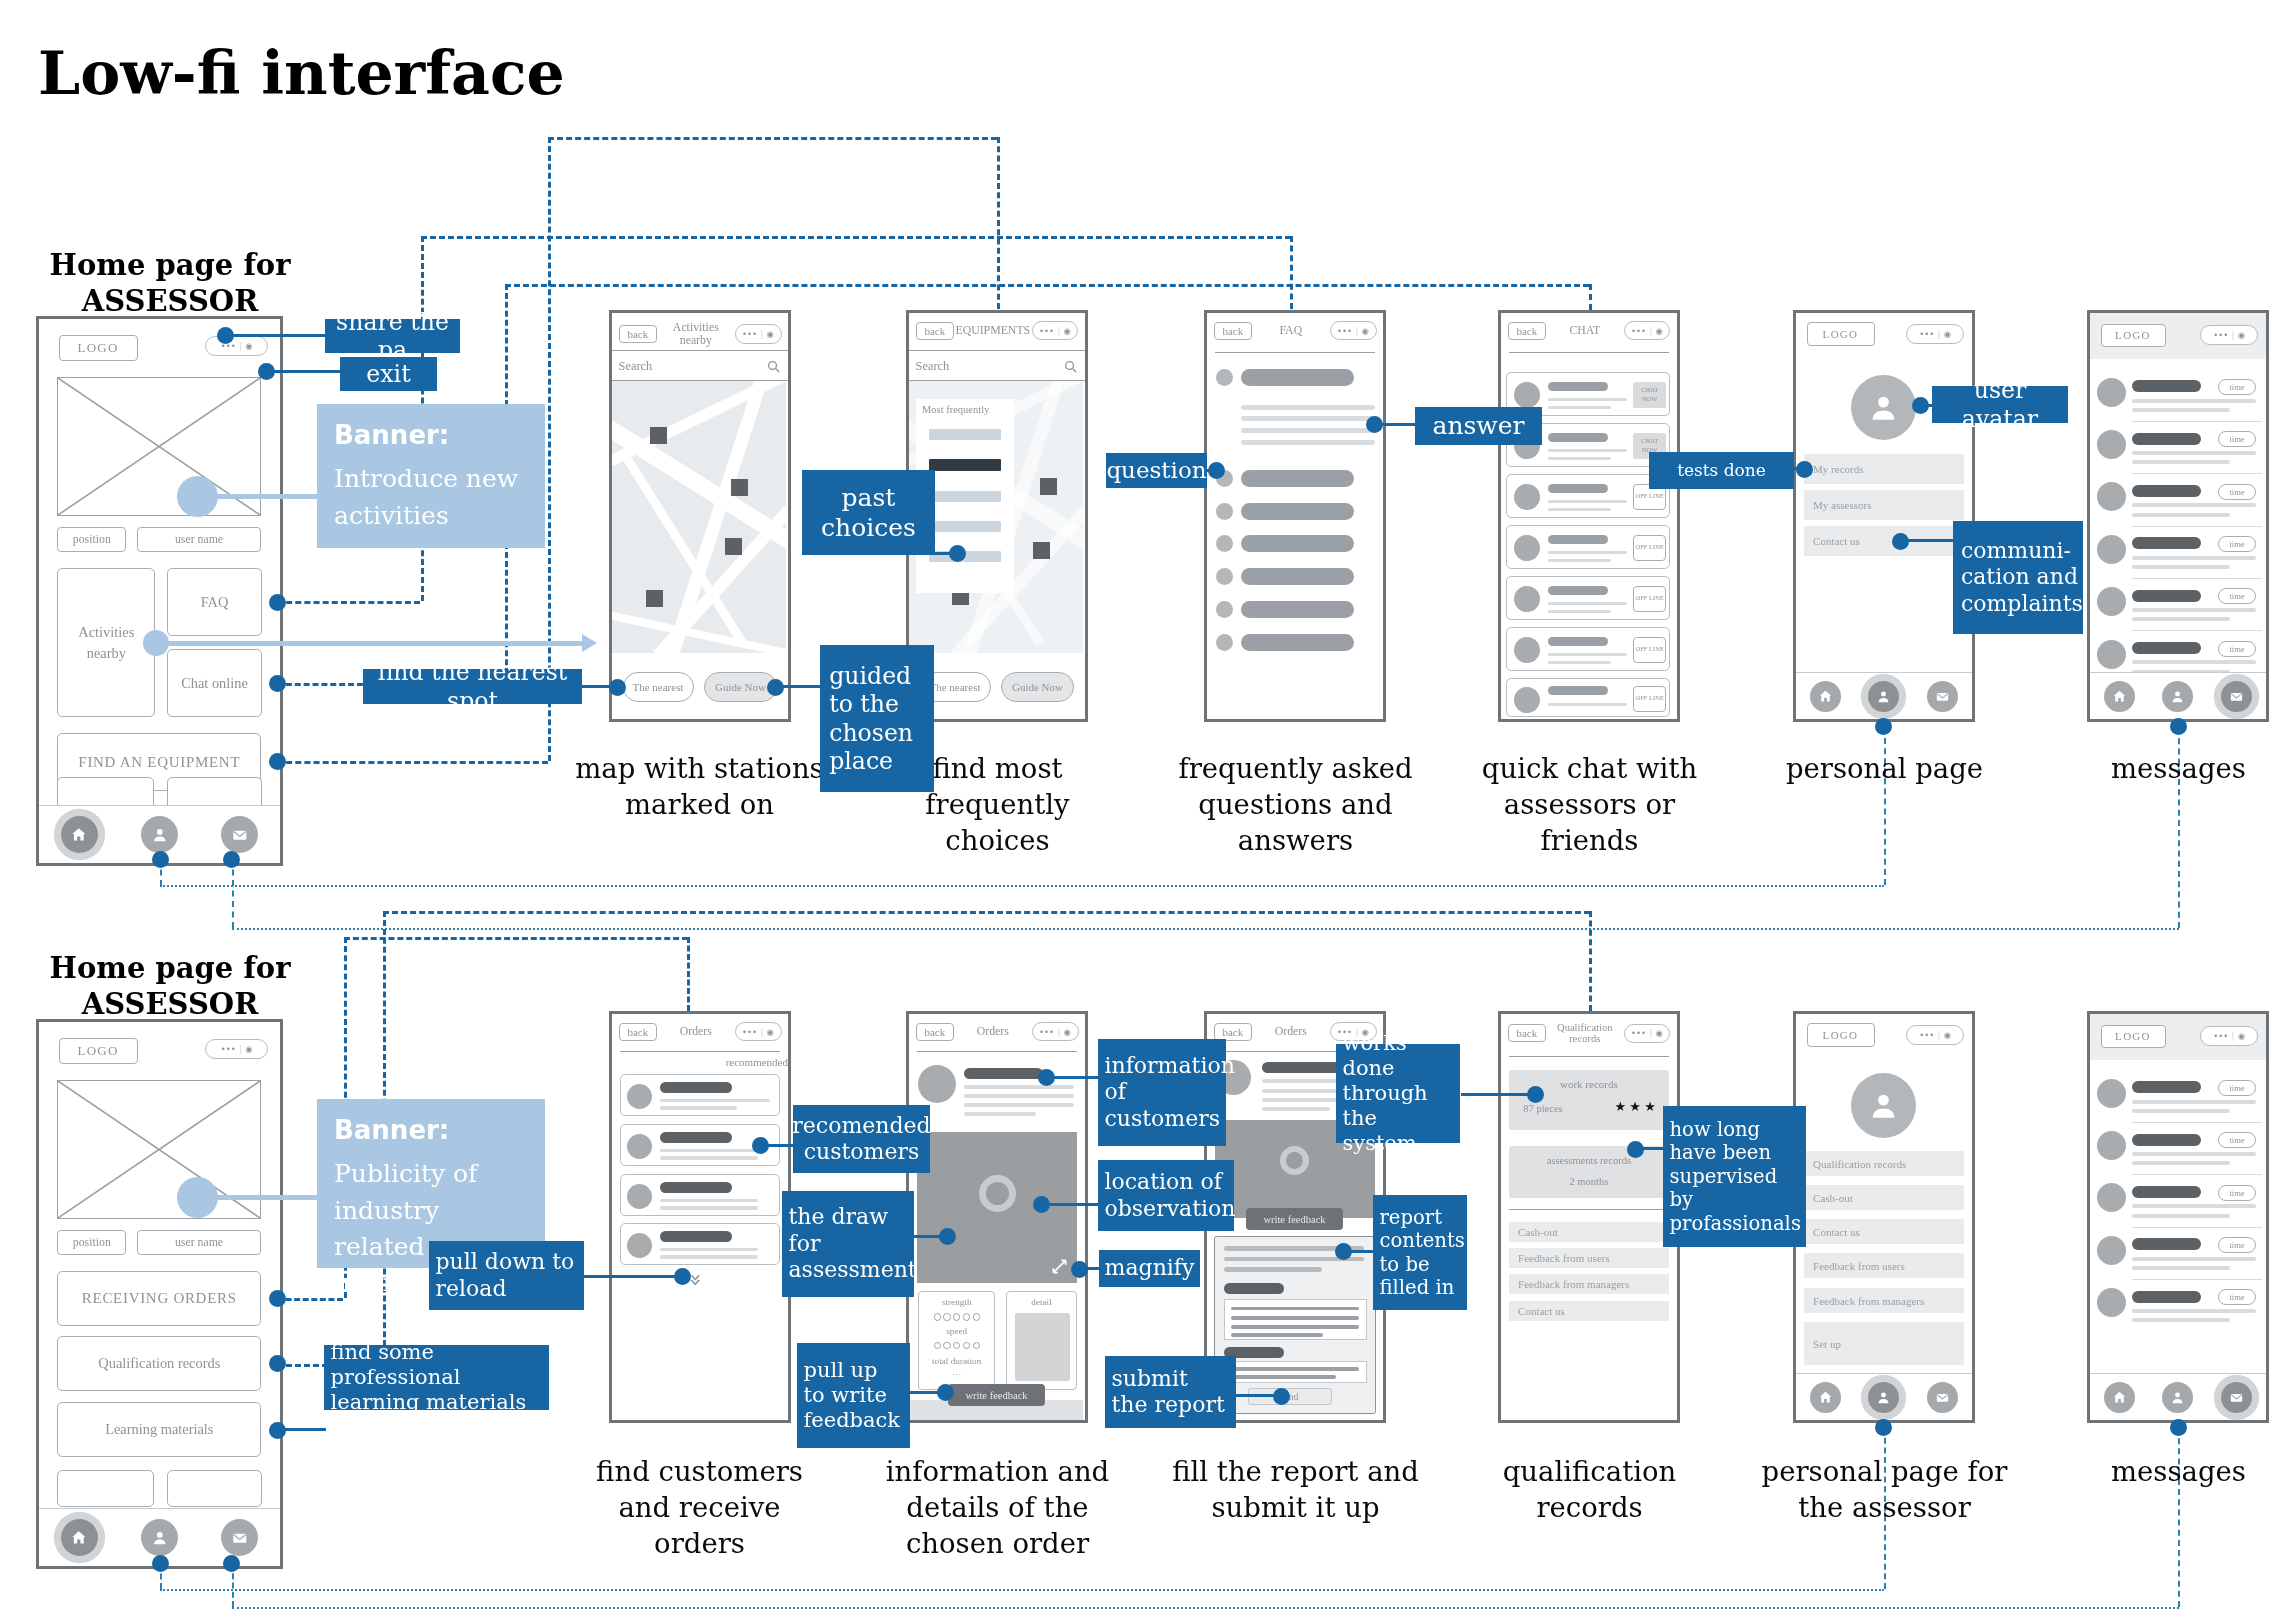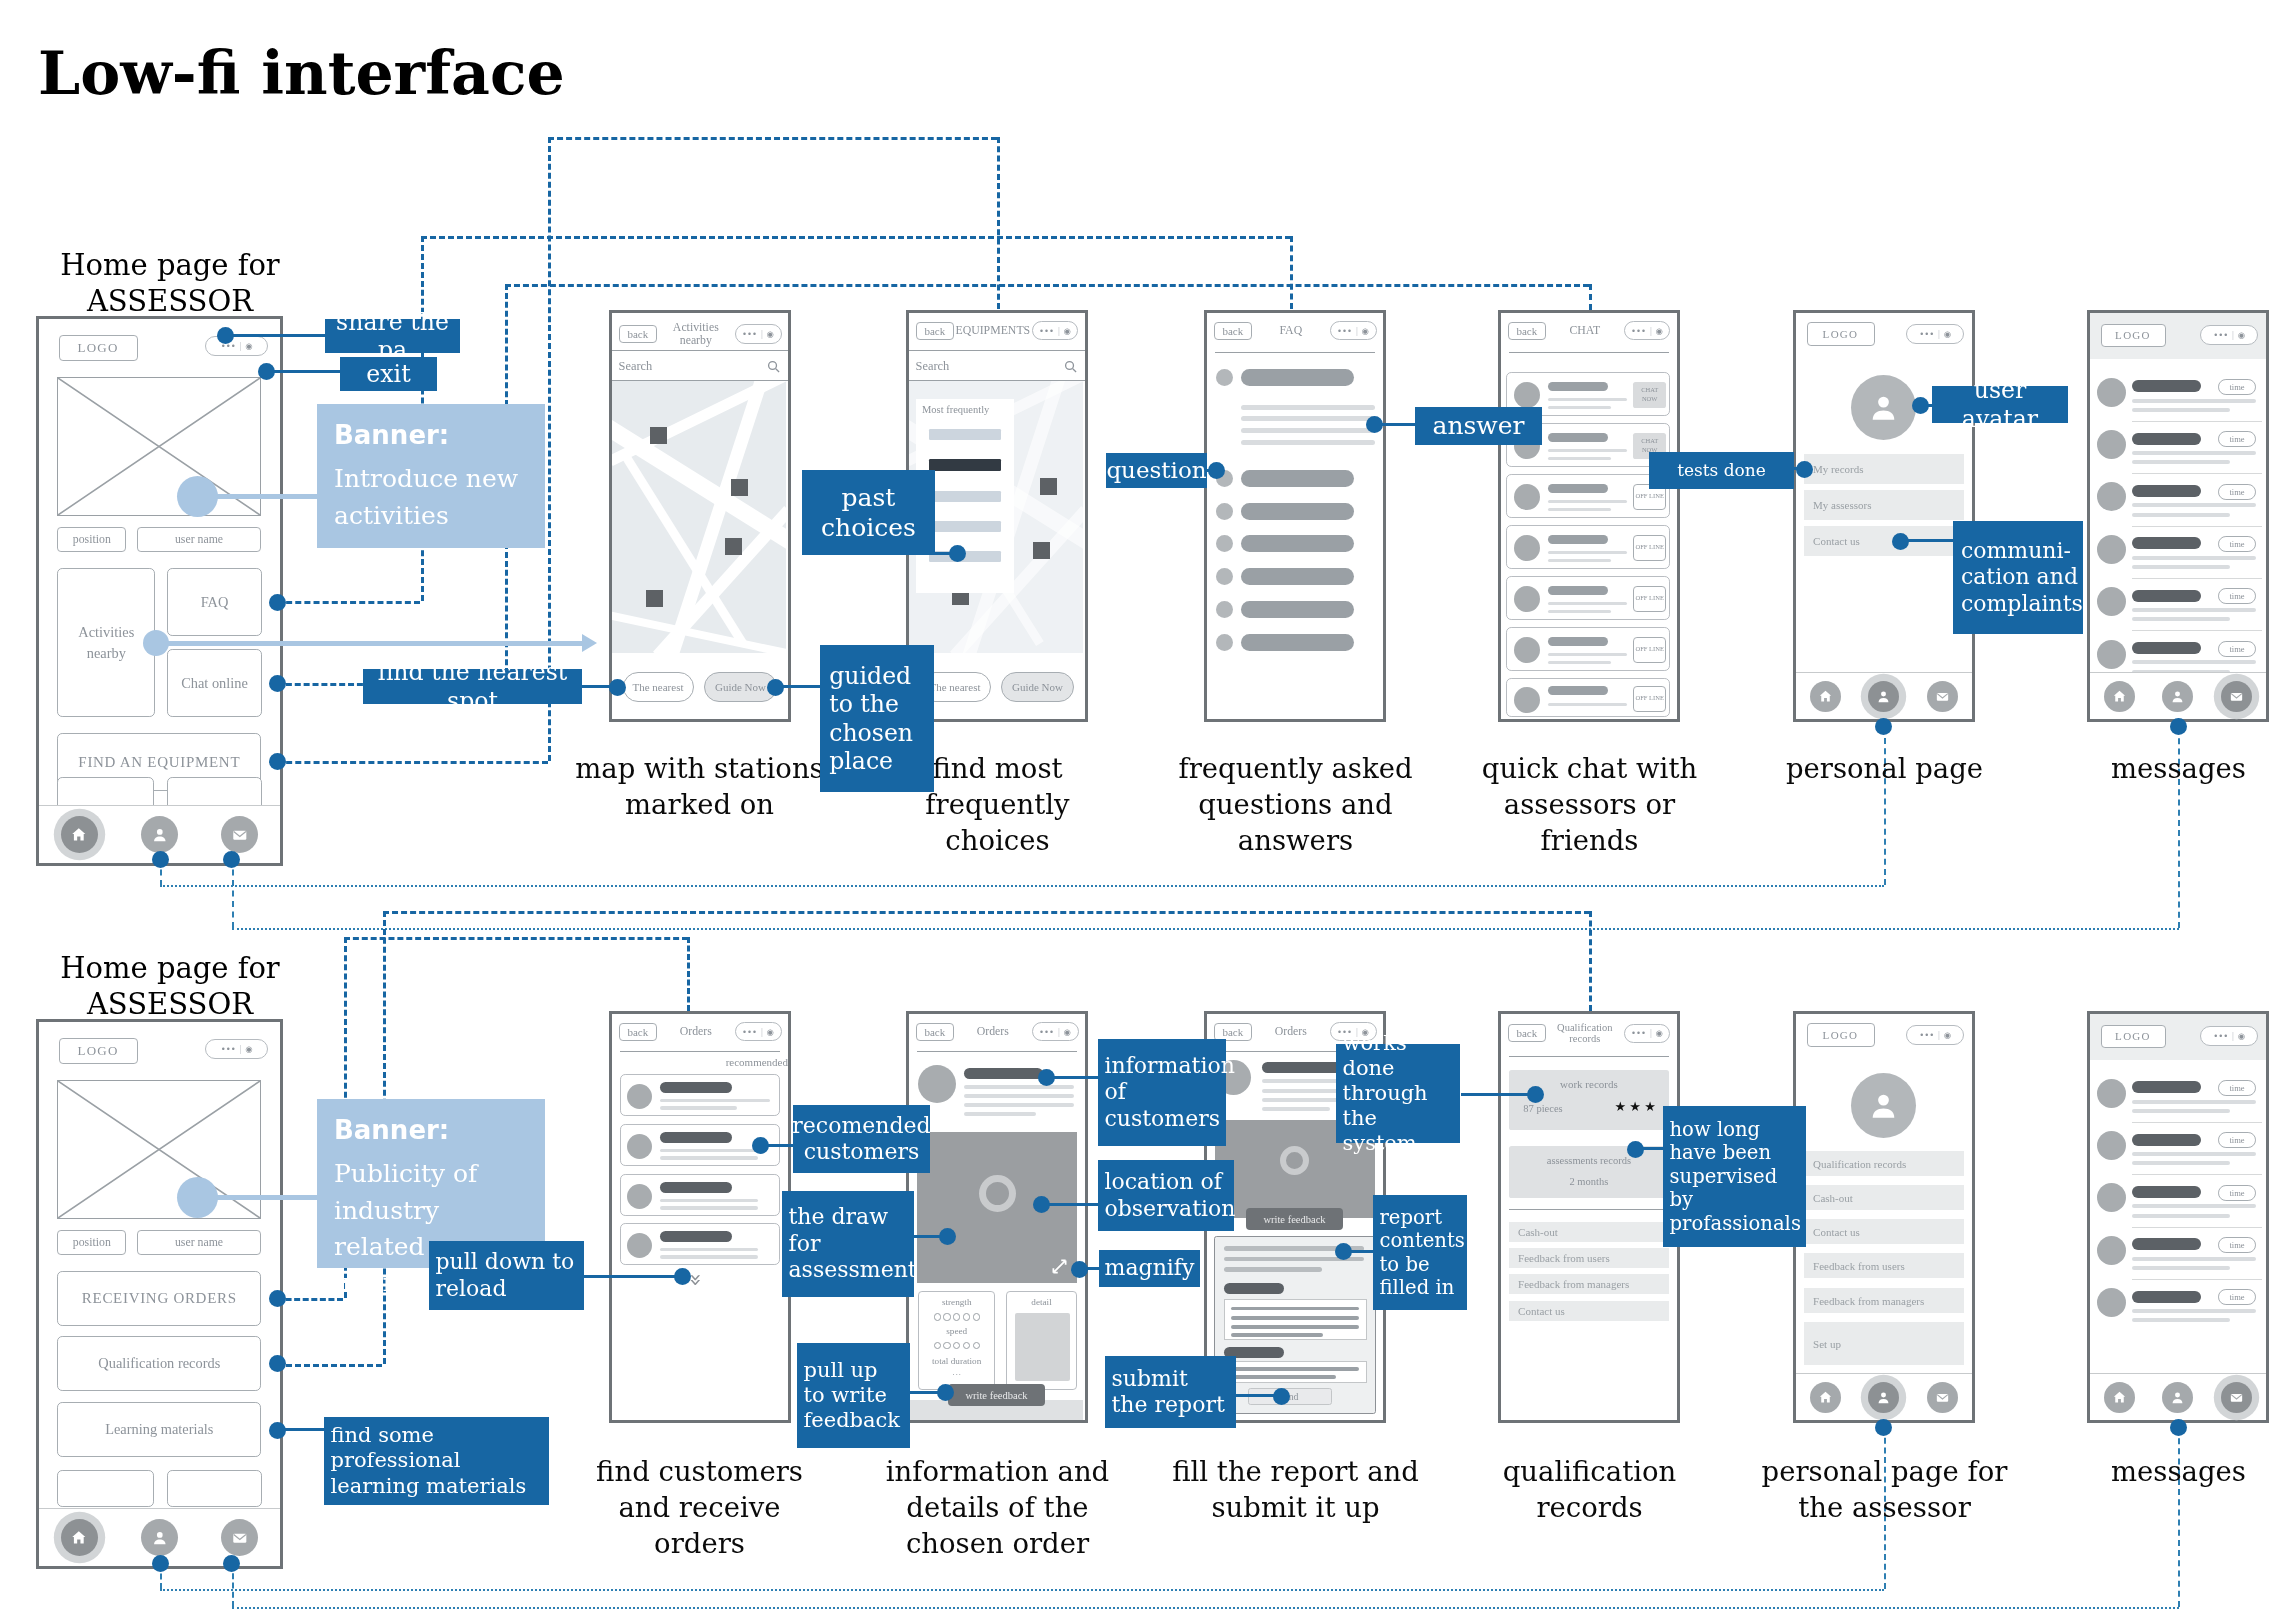--- a/index.html
+++ b/index.html
@@ -1,19 +1,19 @@
 <!DOCTYPE html>
 <html style="font-size:10.5px"><head>
 <meta charset="utf-8">
 <style>
 *{margin:0;padding:0;box-sizing:border-box}
 body{background:#fff}
 #c{position:relative;width:2295px;height:1623px;background:#fff;font-family:"Liberation Serif","DejaVu Serif",serif;overflow:hidden}
 h1.title{position:absolute;left:38px;top:38px;font-family:"DejaVu Serif",serif;font-weight:bold;font-size:60px;color:#000}
-.sect-h{position:absolute;width:242px;text-align:center;font-family:"DejaVu Serif",serif;font-weight:normal;font-size:29px;line-height:1.25;color:#000}
+.sect-h{position:absolute;width:242px;text-align:center;font-family:"DejaVu Serif",serif;font-weight:bold;font-size:29px;line-height:1.25;color:#000}
 .capt{position:absolute;width:249px;text-align:center;font-size:27.5px;color:#0a0a0a;line-height:1.3;font-family:"DejaVu Serif",serif}
 .phone{position:absolute;background:#fff;border:3.9px solid #6e7377}
 .ph-s{width:182px;height:412px}
 .ph-l{width:247px;height:550px}
 .phead{position:absolute;left:0;top:0;right:0;display:flex;align-items:center;justify-content:space-between;padding:7.9px 6.5px}
 .bk{font-size:11px;padding:2px 7.9px;border:1.3px solid #a7adb2;border-radius:3.9px;color:#8d939a;background:#fff}
 .pt{font-size:11.8px;color:#8d939a;text-align:center;line-height:1.1}
 .cap{border:1.3px solid #b6bbc0;border-radius:11.8px;color:#8d939a;display:flex;align-items:center;justify-content:center;gap:3.3px;font-size:8.5px;height:19.6px;padding:0 6.5px;font-family:"DejaVu Sans",sans-serif;background:#fff}
 .logo{border:1.3px solid #a7adb2;border-radius:3.9px;color:#8d939a;display:flex;align-items:center;justify-content:center;font-size:13px;letter-spacing:1.3px;background:#fff}
 .hdiv{position:absolute;border-bottom:1.3px solid #9aa0a5}
@@ -805,21 +805,21 @@
 <div class="lbl" style="left:1415px;top:407px;width:127px;height:38px;font-size:25px">answer</div>
 <div class="lbl" style="left:1649px;top:452px;width:145px;height:37px;font-size:17px">tests done</div>
 <div class="lbl" style="left:1932px;top:386px;width:136px;height:37px;font-size:23.6px">user avatar</div>
 <div class="lbl left" style="left:1953px;top:521px;width:130px;height:113px;font-size:22px;padding:5.2px 7.9px">communi-cation and complaints</div>
 
 <div class="lbl-lt" style="left:317px;top:1099px;width:228px;height:169px">
   <div class="bt">Banner:</div>
   <div class="bb2">Publicity of industry related information</div>
 </div>
 <div class="lbl left" style="left:429px;top:1241px;width:155px;height:69px;font-size:22px">pull down to reload</div>
-<div class="lbl left" style="left:324px;top:1417px;width:225px;height:88px;font-size:21px">find some professional learning materials</div>
+<div class="lbl left" style="left:324px;top:1345px;width:225px;height:65px;font-size:21px">find some professional learning materials</div>
 <div class="lbl" style="left:793px;top:1105px;width:137px;height:68px;font-size:22px">recomended customers</div>
 <div class="lbl left" style="left:782px;top:1191px;width:132px;height:106px;font-size:22px">the draw for assessment</div>
 <div class="lbl left" style="left:797px;top:1343px;width:113px;height:105px;font-size:21px">pull up to write feedback</div>
 <div class="lbl left" style="left:1098px;top:1039px;width:128px;height:107px;font-size:22px">information of customers</div>
 <div class="lbl left" style="left:1098px;top:1160px;width:136px;height:71px;font-size:22px">location of observation</div>
 <div class="lbl" style="left:1099px;top:1250px;width:101px;height:37px;font-size:22px">magnify</div>
 <div class="lbl left" style="left:1105px;top:1356px;width:131px;height:72px;font-size:22px">submit the report</div>
 <div class="lbl left" style="left:1336px;top:1044px;width:124px;height:99px;font-size:21px">works done through the system</div>
 <div class="lbl left" style="left:1373px;top:1195px;width:94px;height:115px;font-size:19.6px;padding:3.9px 6.5px">report contents to be filled in</div>
 <div class="lbl left" style="left:1663px;top:1106px;width:143px;height:141px;font-size:19.6px;padding:3.9px 6.5px">how long have been supervised by profassionals</div>

